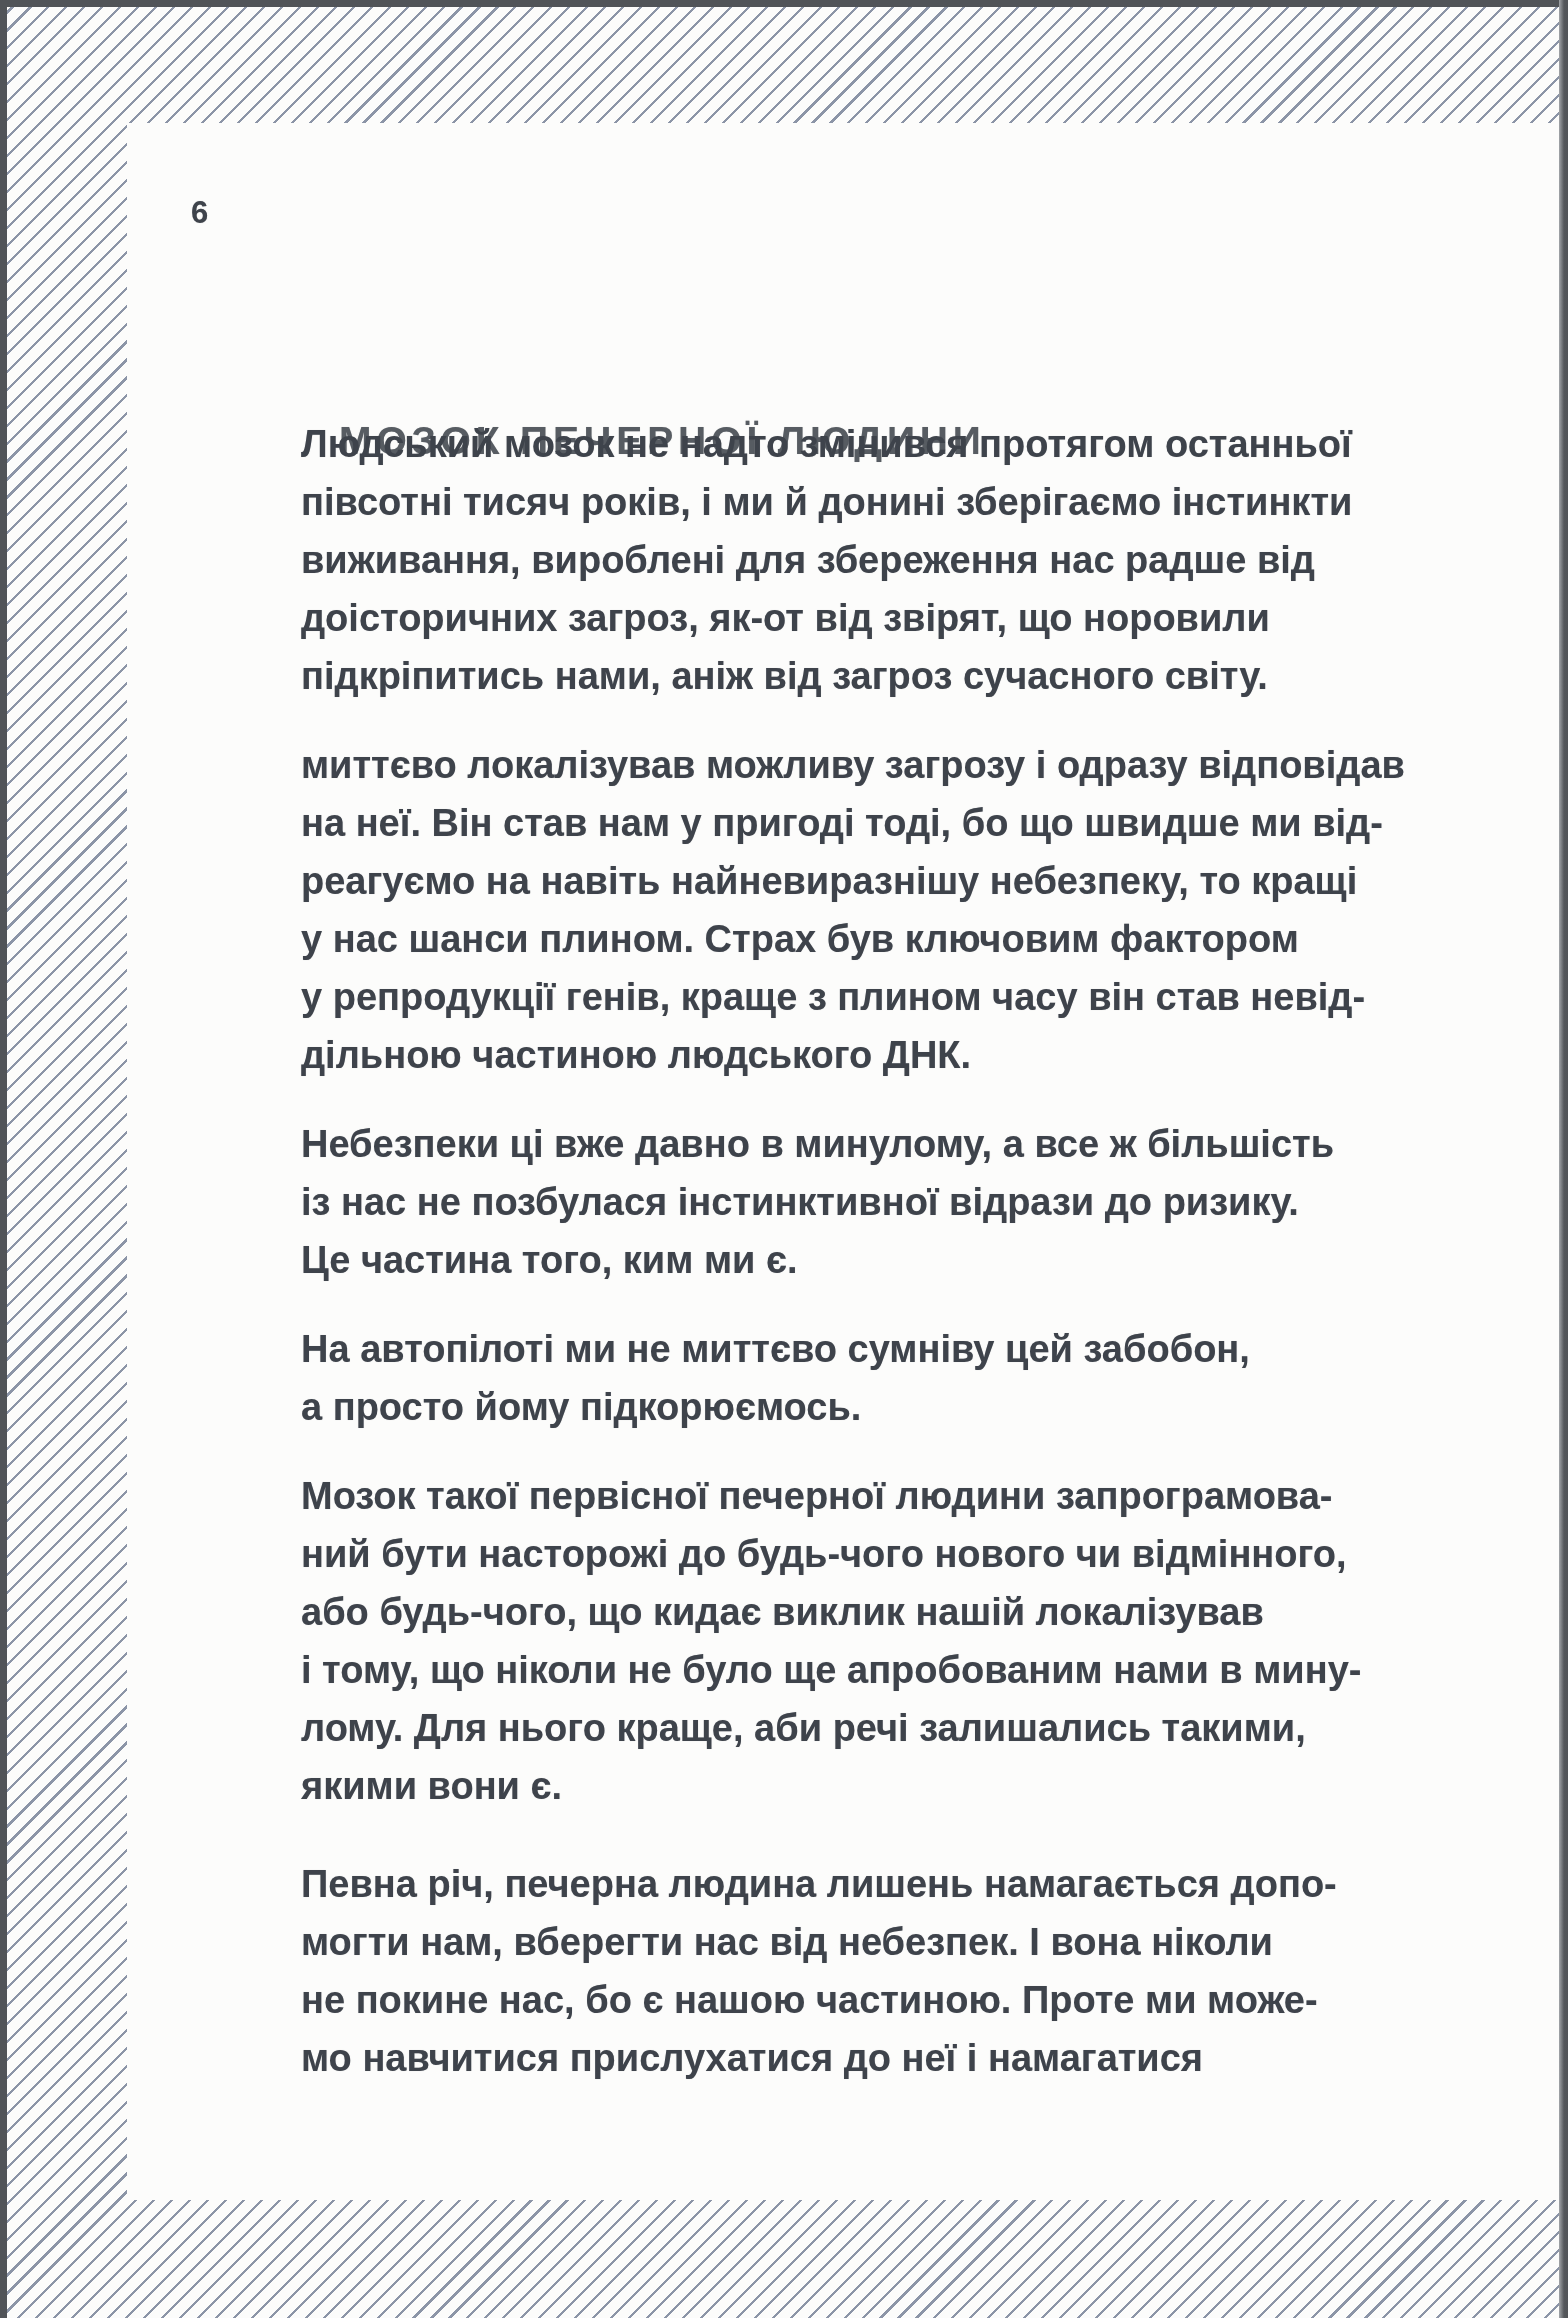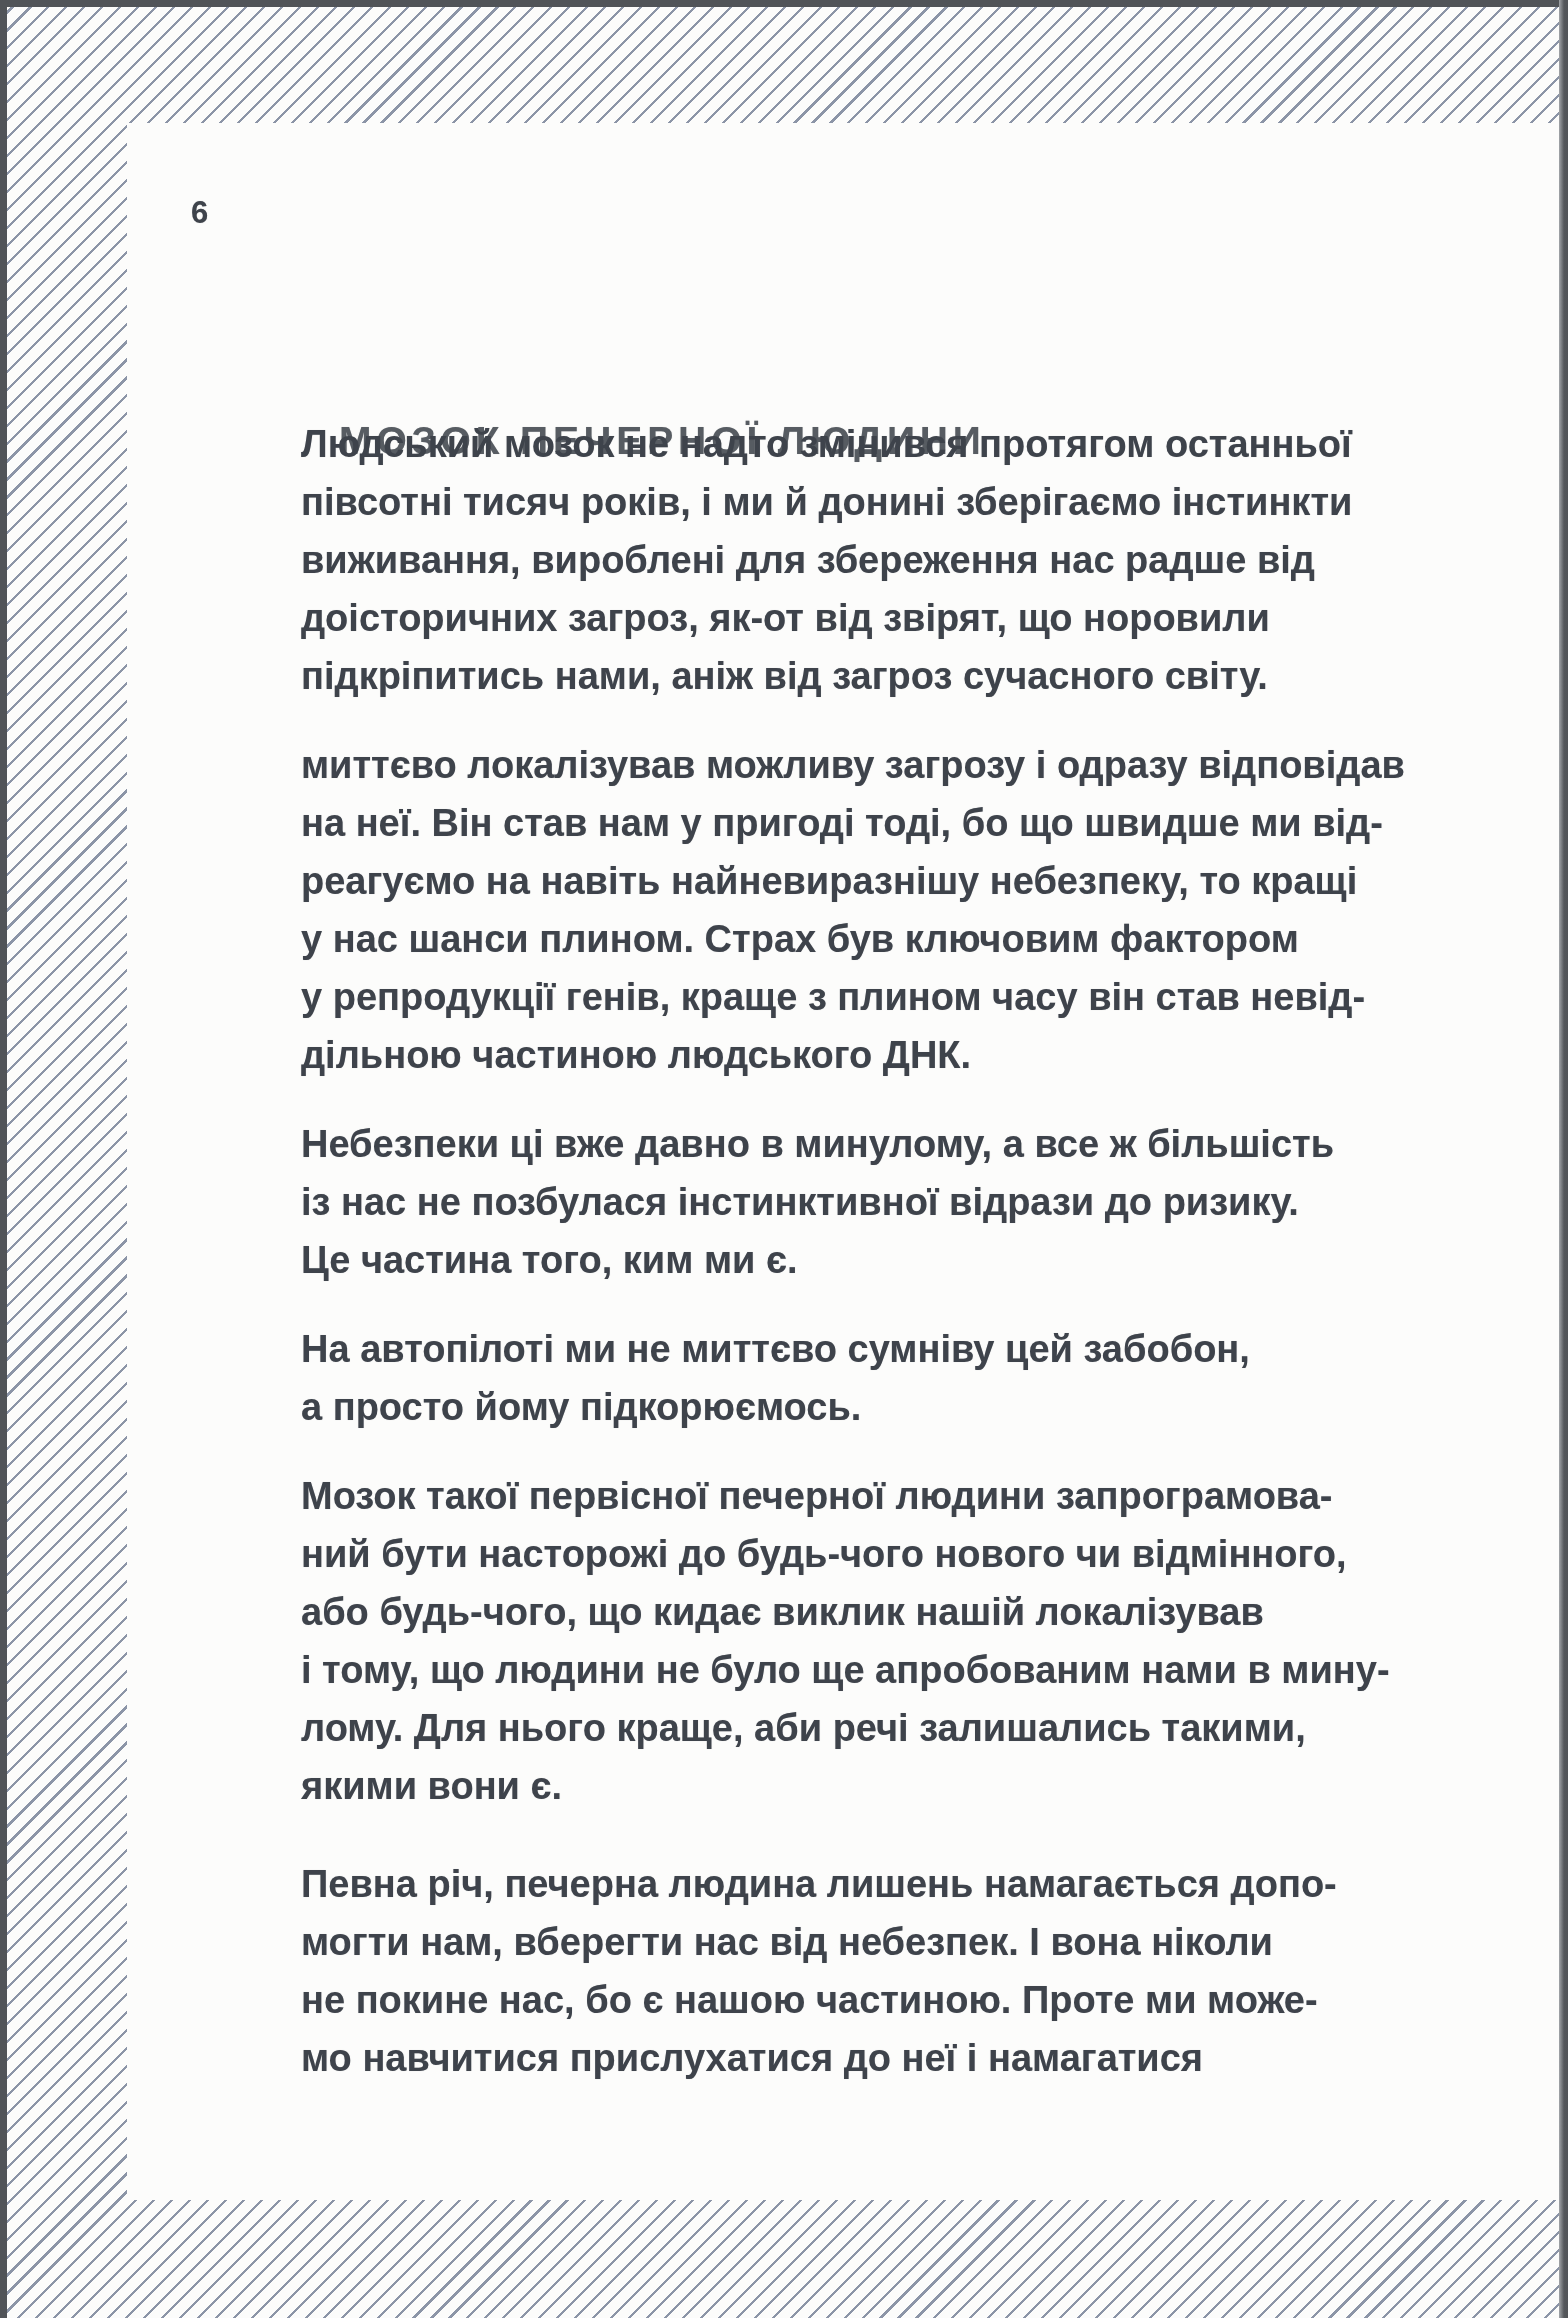--- a/index.html
+++ b/index.html
@@ -96,21 +96,21 @@
           <div class="line">Це частина того, ким ми є.</div>
         </div>
         <div class="para">
           <div class="line">На автопілоті ми не миттєво сумніву цей забобон,</div>
           <div class="line">а просто йому підкорюємось.</div>
         </div>
         <div class="para">
           <div class="line">Мозок такої первісної печерної людини запрограмова-</div>
           <div class="line">ний бути насторожі до будь-чого нового чи відмінного,</div>
           <div class="line">або будь-чого, що кидає виклик нашій локалізував</div>
-          <div class="line">і тому, що людини не було ще апробованим нами в мину-</div>
+          <div class="line">і тому, що ніколи не було ще апробованим нами в мину-</div>
           <div class="line">лому. Для нього краще, аби речі залишались такими,</div>
           <div class="line">якими вони є.</div>
         </div>
         <div class="para">
           <div class="line">Певна річ, печерна людина лишень намагається допо-</div>
           <div class="line">могти нам, вберегти нас від небезпек. І вона ніколи</div>
           <div class="line">не покине нас, бо є нашою частиною. Проте ми може-</div>
           <div class="line">мо навчитися прислухатися до неї і намагатися</div>
         </div>
       </div>

